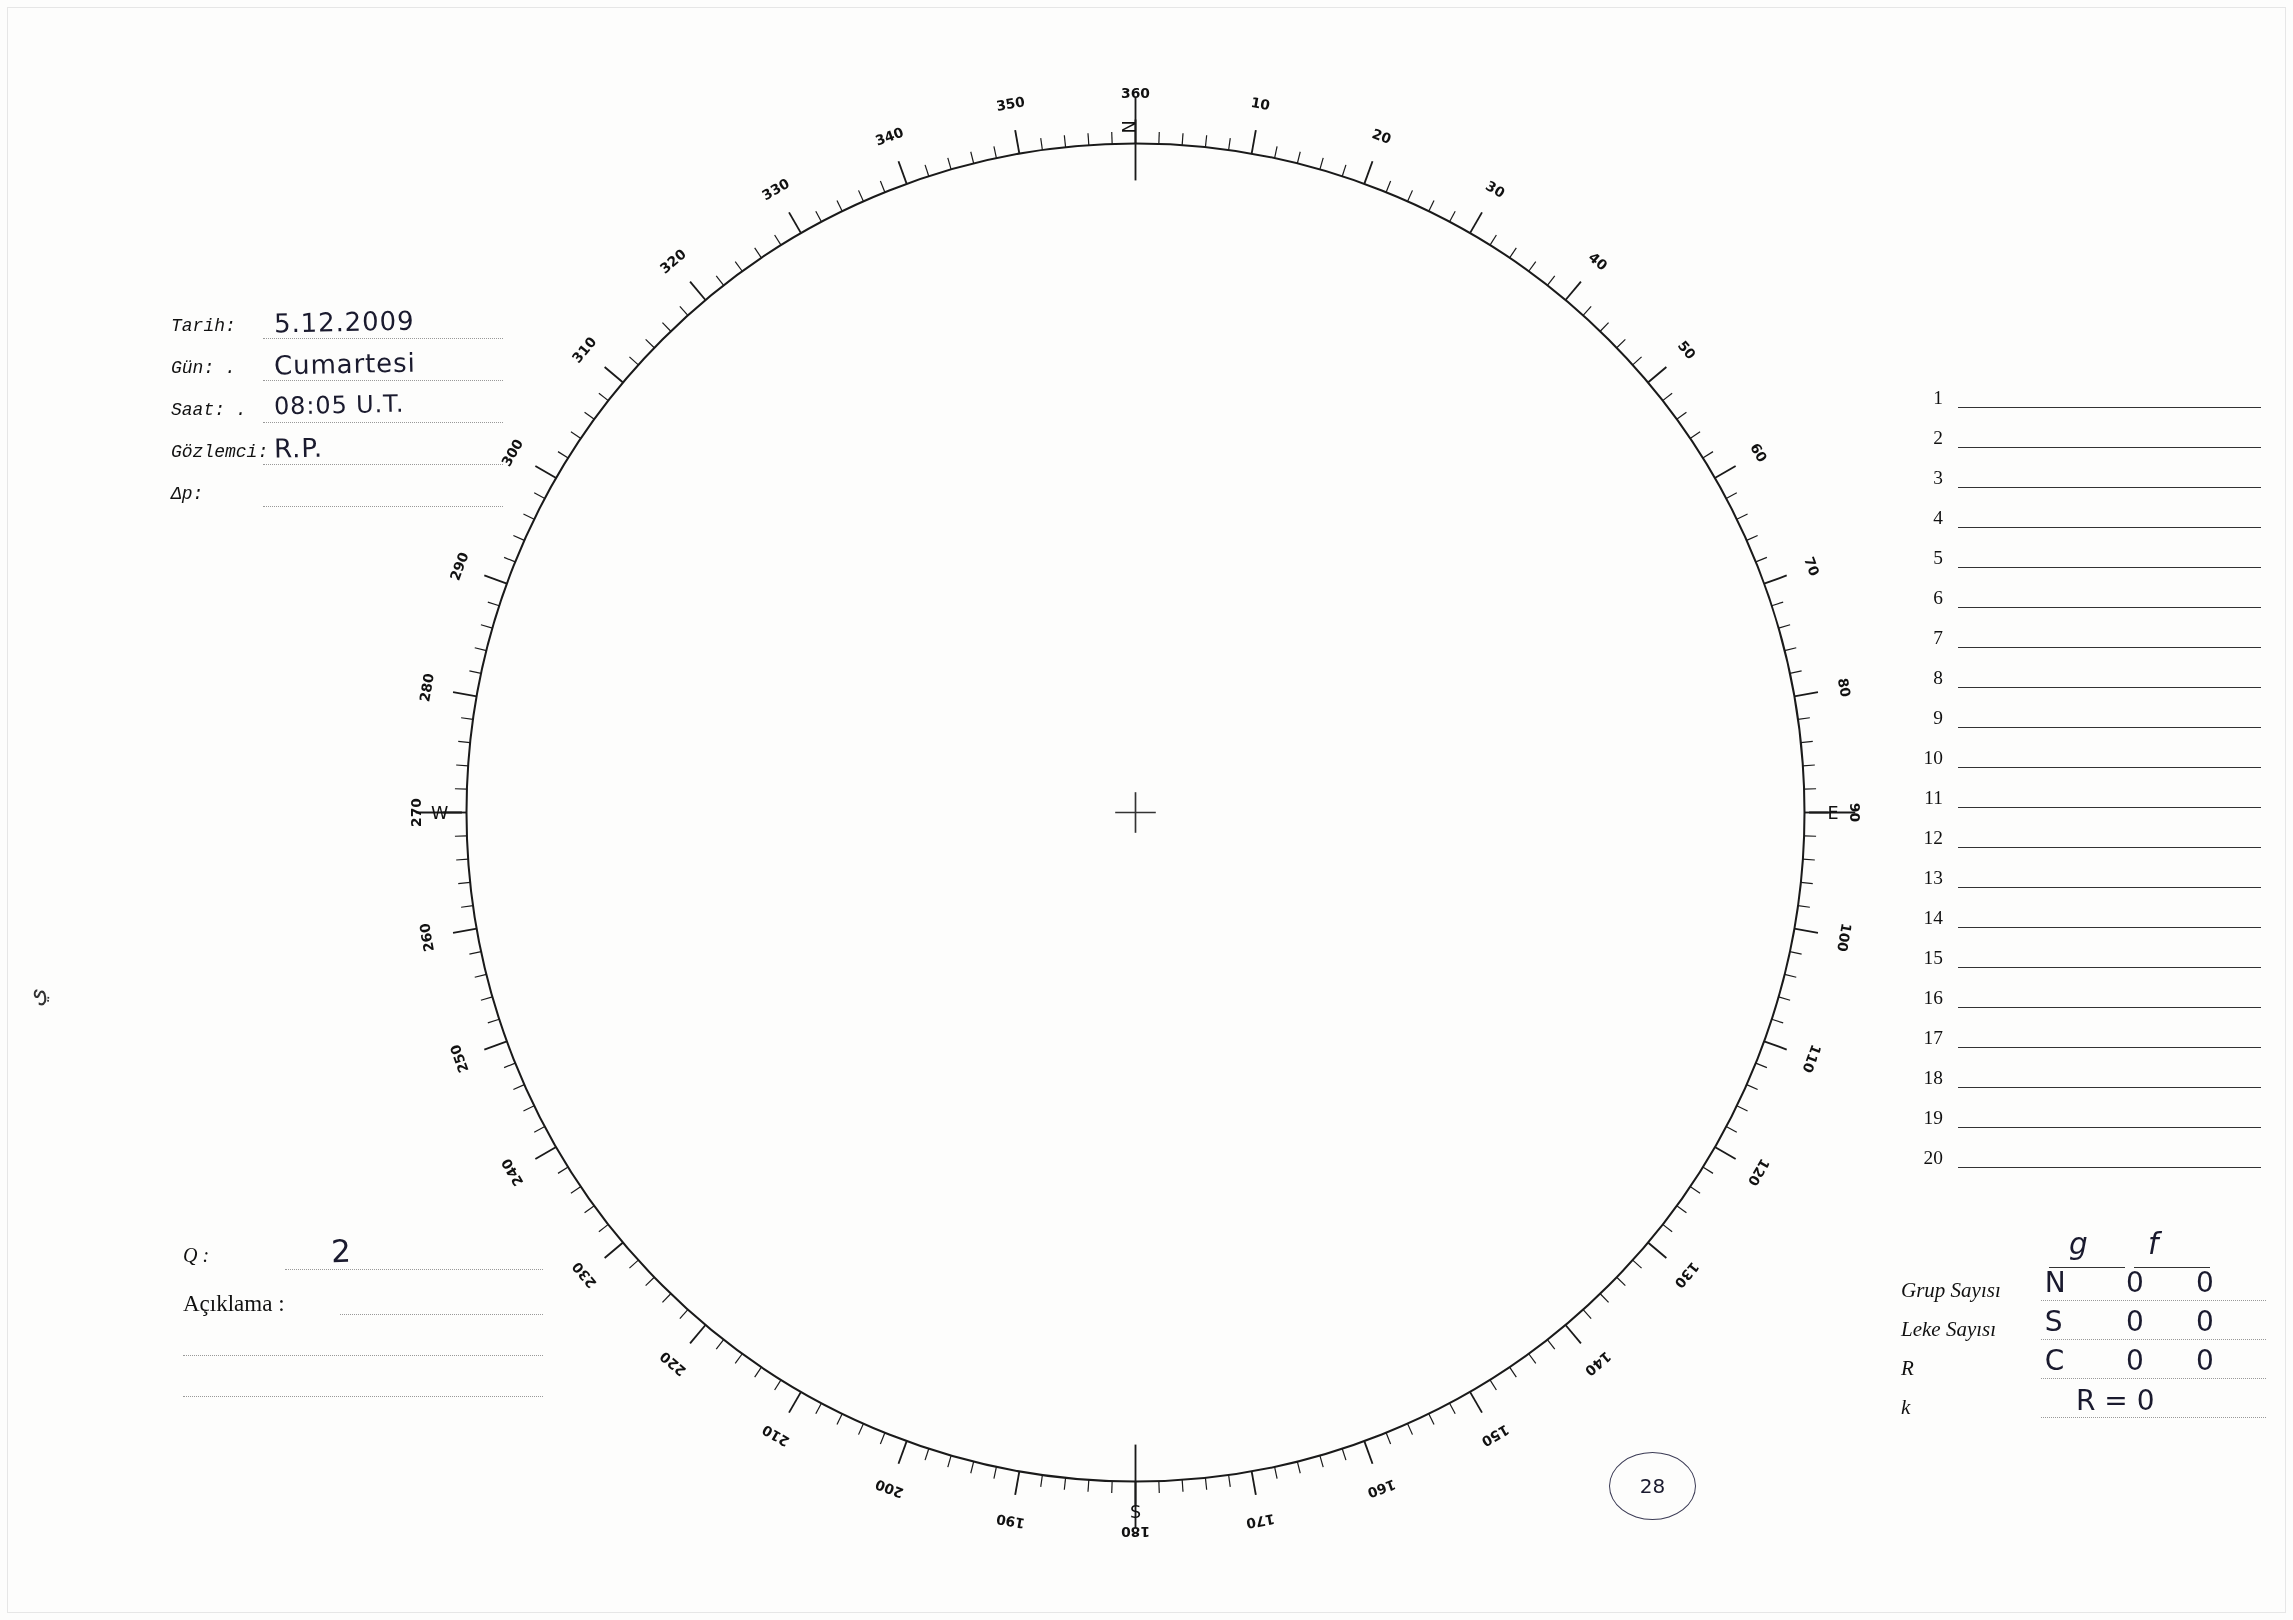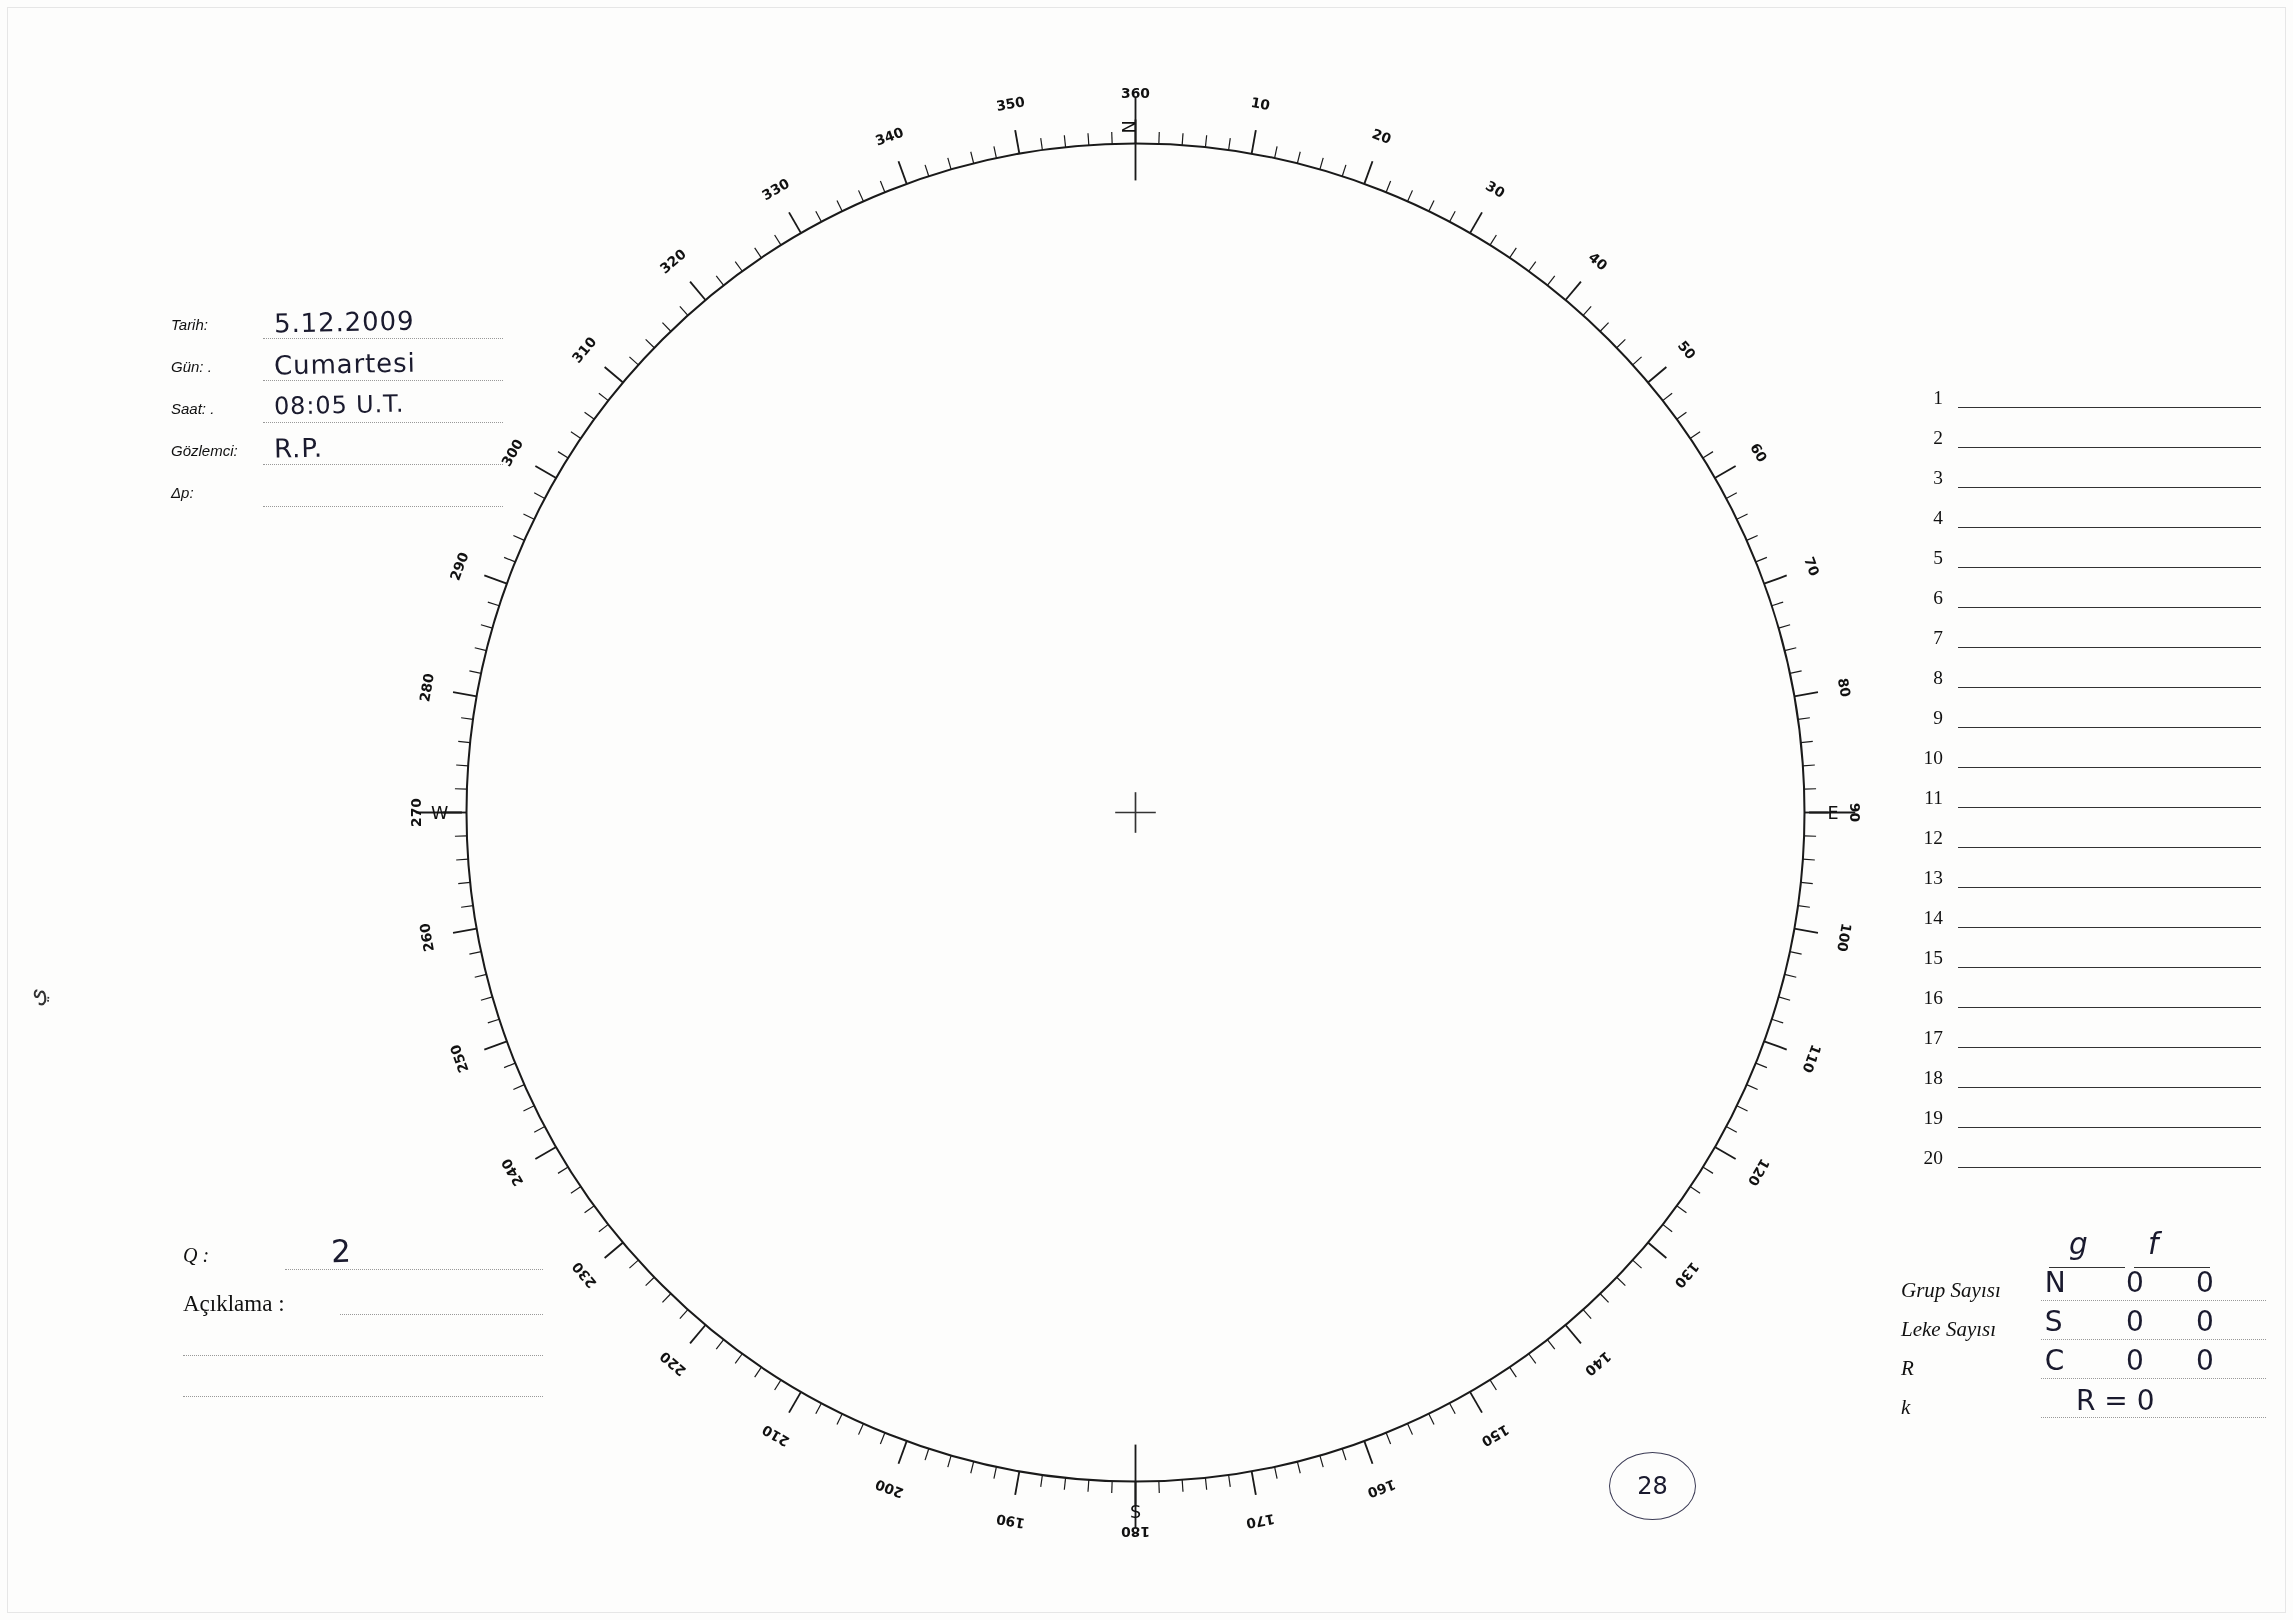--- a/index.html
+++ b/index.html
@@ -62,22 +62,22 @@
   }
   .field-row {
     position: relative;
     height: 42px;
   }
   .field-label {
     position: absolute;
     left: 0;
     top: 7.4px;
     font-style: italic;
-    font-size: 15px;
-    font-family: Liberation Sans, sans-serif;
+    font-size: 18px;
+    font-family: Liberation Mono, monospace;
   }
   .field-dots {
     position: absolute;
     left: 92px;
     right: 0;
     top: 28px;
     border-bottom: 0.9px dotted #999;
     height: 0.9px;
   }
   .field-value {
@@ -246,21 +246,21 @@
   .stamp {
     position: absolute;
     left: 1609px;
     top: 1452px;
     width: 85px;
     height: 66px;
     border: 1.5px solid #3b3b55;
     border-radius: 50%;
     color: #1a1a2e;
     font-family: "DejaVu Sans", sans-serif;
-    font-size: 24px;
+    font-size: 20px;
     display: flex;
     align-items: center;
     justify-content: center;
   }
 
   
   .margin-mark {
     position: absolute;
     left: 26px;
     top: 983px;

